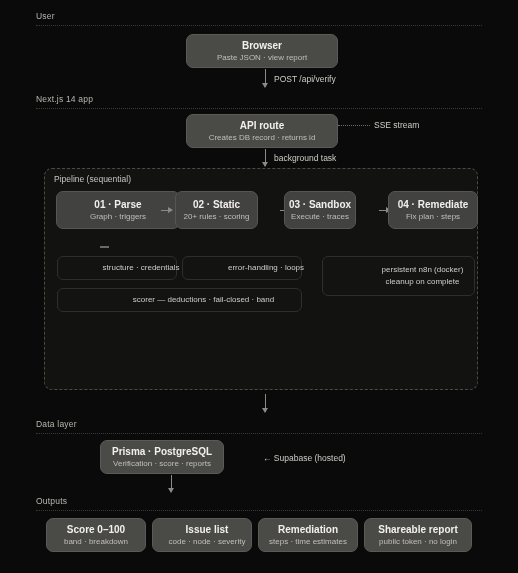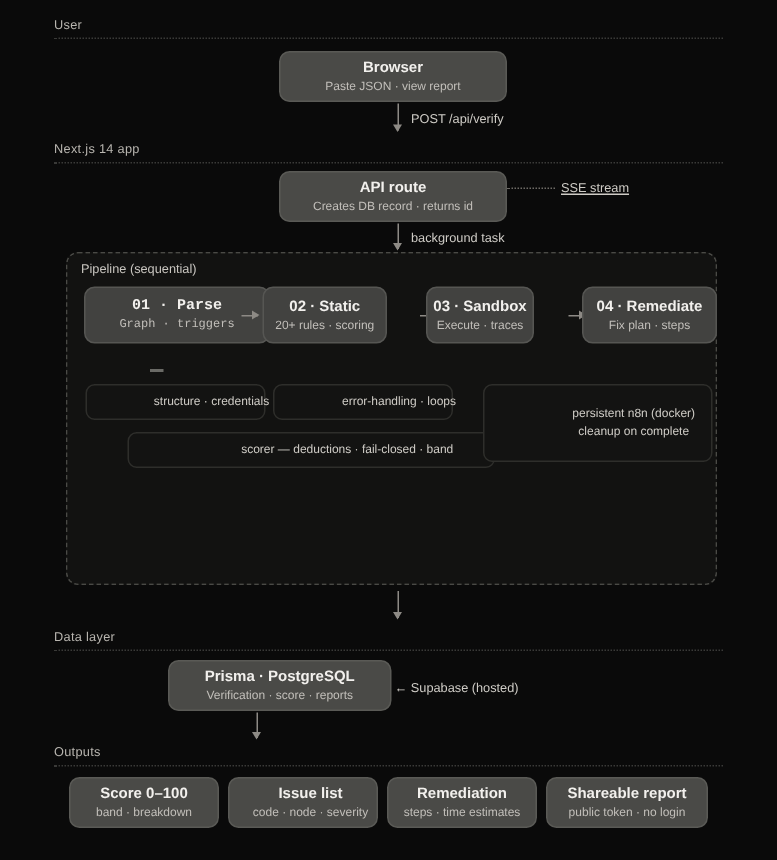--- a/index.html
+++ b/index.html
@@ -172,29 +172,29 @@
 
   <div class="band-label" style="left:36px; top:94px;">Next.js 14 app</div>
   <div class="band-rule" style="left:36px; top:108px; width:446px;"></div>
 
   <div class="node" style="left:186px; top:114px; width:152px; height:34px;">
     <div class="t1">API route</div>
     <div class="t2">Creates DB record · returns id</div>
   </div>
 
   <div class="dotted-h" style="left:338px; top:125px; width:32px;"></div>
-  <div class="edge-label" style="left:374px; top:120px;text-decoration:underline;">SSE stream</div>
+  <div class="edge-label" style="left:374px; top:120px;">SSE stream</div>
 
   <div class="arrow-v" style="left:265px; top:149px; height:17px;"></div>
   <div class="edge-label" style="left:274px; top:153px;">background task</div>
 
   <div class="pipeline-box" style="left:44px; top:168px; width:434px; height:222px;"></div>
   <div class="pipeline-title" style="left:54px; top:174px;">Pipeline (sequential)</div>
 
-  <div class="node stage-node" style="left:56px; top:191px; width:124px; height:38px;font-family:Liberation Mono, monospace;">
+  <div class="node stage-node" style="left:56px; top:191px; width:124px; height:38px;">
     <div class="t1">01 · Parse</div>
     <div class="t2">Graph · triggers</div>
   </div>
   <div class="arrow-h" style="left:161px; top:210px; width:11px;"></div>
 
   <div class="node stage-node" style="left:175px; top:191px; width:83px; height:38px;">
     <div class="t1">02 · Static</div>
     <div class="t2">20+ rules · scoring</div>
   </div>
   <div class="arrow-h" style="left:280px; top:210px; width:11px;"></div>
@@ -213,35 +213,35 @@
   <div class="tick" style="left:100px; top:246px; width:9px; height:2px;"></div>
 
   <div class="detail" style="left:57px; top:256px; width:120px; height:24px;">
     <span>structure · credentials</span>
   </div>
 
   <div class="detail" style="left:182px; top:256px; width:120px; height:24px;">
     <span>error-handling · loops</span>
   </div>
 
-  <div class="detail" style="left:57px; top:288px; width:245px; height:24px;margin-left:28px;">
+  <div class="detail" style="left:57px; top:288px; width:245px; height:24px;">
     <span>scorer — deductions · fail-closed · band</span>
   </div>
 
-  <div class="detail" style="left:322px; top:256px; width:153px; height:52px;">
+  <div class="detail" style="left:322px; top:256px; width:153px; height:40px;">
     <span>persistent n8n (docker)</span>
     <span>cleanup on complete</span>
   </div>
 
   <div class="arrow-v" style="left:265px; top:394px; height:18px;"></div>
 
   <div class="band-label" style="left:36px; top:419px;">Data layer</div>
   <div class="band-rule" style="left:36px; top:433px; width:446px;"></div>
 
-  <div class="node" style="left:112px; top:440px; width:149px; height:34px;">
+  <div class="node" style="left:100px; top:440px; width:124px; height:34px;">
     <div class="t1">Prisma · PostgreSQL</div>
     <div class="t2">Verification · score · reports</div>
   </div>
 
   <div class="edge-label" style="left:263px; top:453px;">← Supabase (hosted)</div>
 
   <div class="arrow-v" style="left:171px; top:475px; height:17px;"></div>
 
   <div class="band-label" style="left:36px; top:496px;">Outputs</div>
   <div class="band-rule" style="left:36px; top:510px; width:446px;"></div>

